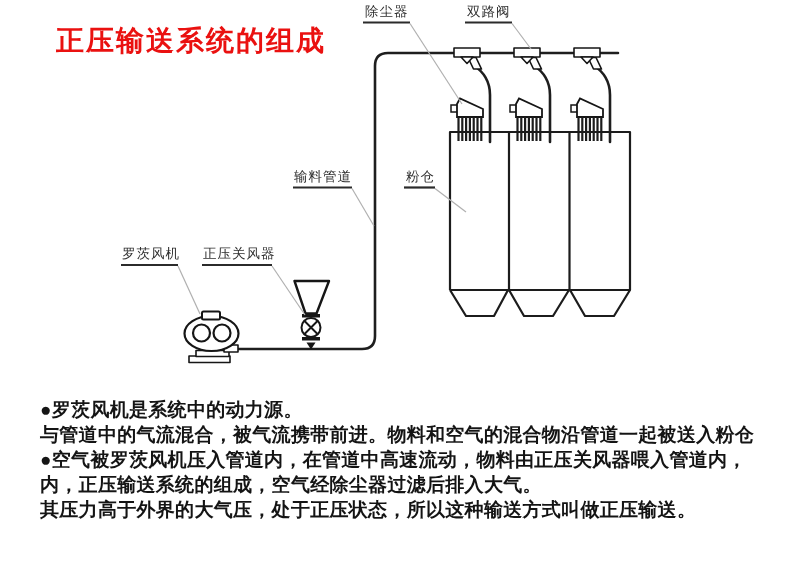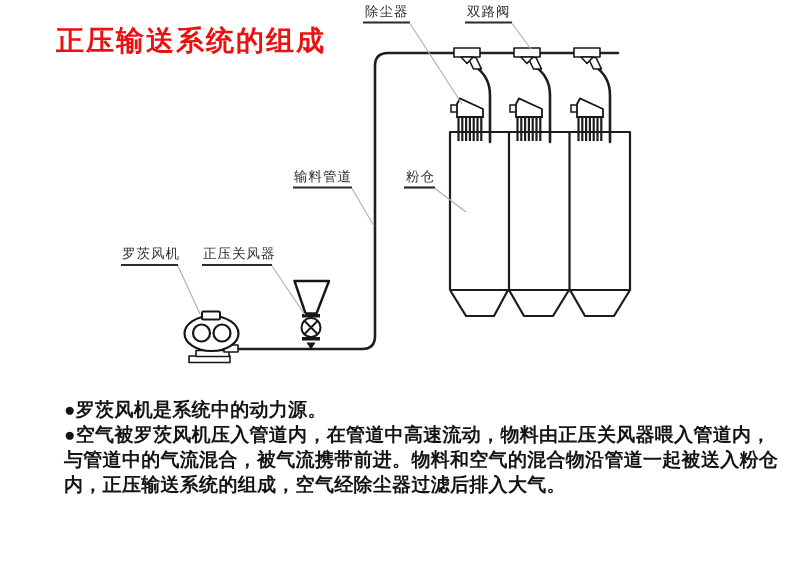--- a/index.html
+++ b/index.html
@@ -4,21 +4,21 @@
 <style>
   html,body{margin:0;padding:0;background:#ffffff;}
   .page{position:relative;width:800px;height:562px;background:#ffffff;overflow:hidden;
         font-family:"Liberation Sans",sans-serif;}
   .title{position:absolute;left:28px;top:22px;font-size:28px;font-weight:700;
          color:#ea1110;letter-spacing:2px;font-family:"Liberation Serif",serif;
          white-space:nowrap;margin-left:28px;}
   .diagram{position:absolute;left:0;top:0;}
   .desc{position:absolute;left:40px;top:397px;width:745px;color:#141414;
         font-size:19px;line-height:25px;font-weight:600;letter-spacing:0.3px;}
-  .desc .line{white-space:nowrap;margin-left:24px;}
+  .desc .line{white-space:nowrap;}
   svg text{font-family:"Liberation Sans",sans-serif;font-size:13.5px;fill:#2e2e2e;
            font-weight:500;letter-spacing:1px;}
 </style>
 </head>
 <body>
 
 <div class="page">
 
   <div class="title">正压输送系统的组成</div>
 
@@ -144,18 +144,19 @@
       <g>
         <text x="203" y="258">正压关风器</text>
         <line x1="202" y1="265" x2="272" y2="265" stroke="#2b2b2b" stroke-width="2.2"></line>
         <line x1="272" y1="266" x2="305" y2="315" stroke="#b0b0b0" stroke-width="1.2"></line>
       </g>
     </g>
   </svg>
 
   <div class="desc">
     <div class="line">●罗茨风机是系统中的动力源。</div>
+    <div class="line">与管道中的气流混合，被气流携带前进。物料和空气的混合物沿管道一起被送入粉仓</div>
     <div class="line">●空气被罗茨风机压入管道内，在管道中高速流动，物料由正压关风器喂入管道内，</div>
-    <div class="line">与管道中的气流混合，被气流携带前进。物料和空气的混合物沿管道一起被送入粉仓</div>
     <div class="line">内，正压输送系统的组成，空气经除尘器过滤后排入大气。</div>
+    <div class="line">其压力高于外界的大气压，处于正压状态，所以这种输送方式叫做正压输送。</div>
   </div>
 
 </div>
 
 </body></html>

